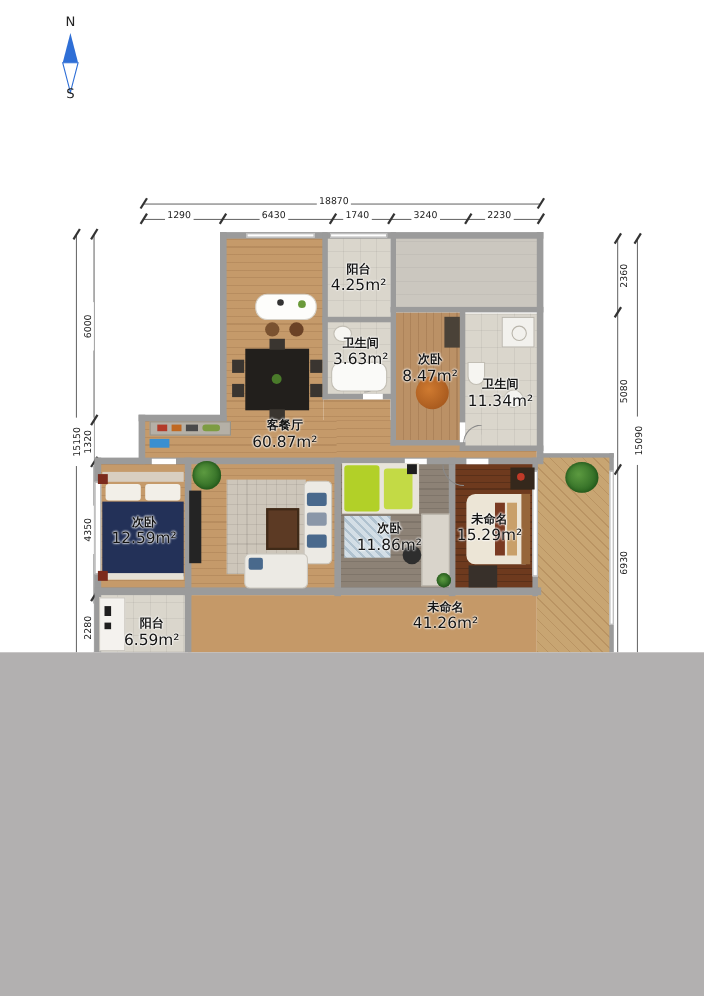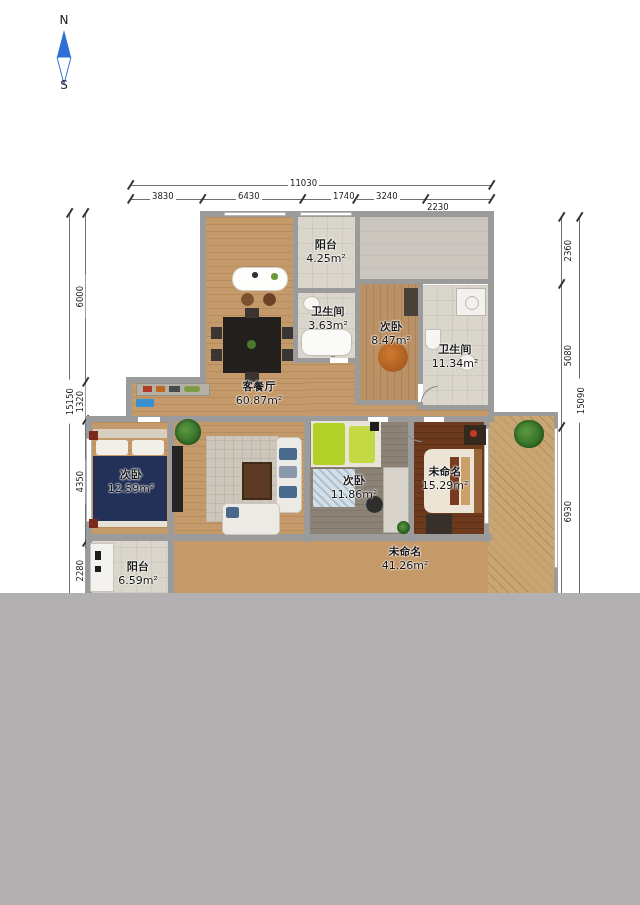--- a/index.html
+++ b/index.html
@@ -13,21 +13,21 @@
   .wood-h{background:#c59a6a;background-image:repeating-linear-gradient(0deg,rgba(90,50,20,.13) 0 1px,transparent 1px 7px);}
   .wood-v{background:#bb9166;background-image:repeating-linear-gradient(90deg,rgba(90,50,20,.15) 0 1px,transparent 1px 7px);}
   .tile{background:#dad6cc;background-image:repeating-linear-gradient(0deg,rgba(0,0,0,.05) 0 1px,transparent 1px 15px),repeating-linear-gradient(90deg,rgba(0,0,0,.05) 0 1px,transparent 1px 15px);}
   .graytile{background:#cbc7bf;background-image:repeating-linear-gradient(0deg,rgba(0,0,0,.04) 0 1px,transparent 1px 12px);}
   .graywood{background:#8d8276;background-image:repeating-linear-gradient(0deg,rgba(0,0,0,.10) 0 1px,transparent 1px 6px);}
   .darkwood{background:#6e3a1e;background-image:repeating-linear-gradient(0deg,rgba(0,0,0,.18) 0 1px,transparent 1px 6px);}
   .diag{background:#c8a572;background-image:repeating-linear-gradient(45deg,rgba(120,70,30,.18) 0 1px,transparent 1px 7px);}
   .rlabel{position:absolute;text-align:center;line-height:1.25;color:#141414;
           text-shadow:0 0 2px #fff,0 0 2px #fff,0 0 2px #fff;pointer-events:none;}
   .rname{font-size:11px;font-weight:bold;}
-  .rarea{font-size:11px;}
+  .rarea{font-size:14px;}
   .hline{position:absolute;height:1px;background:#6f6f6f;}
   .vline{position:absolute;width:1px;background:#6f6f6f;}
   .dimlab{position:absolute;font-size:8.5px;color:#222;background:#fff;padding:0 2px;line-height:1.1;white-space:nowrap;text-align:center;}
   .vlab{transform:rotate(-90deg);transform-origin:center center;}
   .tick{position:absolute;width:11px;height:1.5px;background:#333;transform:rotate(-58deg);}
   .circ{position:absolute;border-radius:50%;}
   .plant{position:absolute;border-radius:50%;background:radial-gradient(circle at 40% 40%,#5c9a40,#2f6a24 70%);box-shadow:inset 0 0 4px #1c4a16;}
   .arc{position:absolute;box-sizing:border-box;}
   .compass-n{position:absolute;font-size:12px;color:#222;}
   .graycover{position:absolute;background:#b2b0b0;}
@@ -39,27 +39,27 @@
 <div class="canvas">
 
   <div class="compass-n" style="left:56px;top:13px;width:16px;text-align:center;">N</div>
   <svg class="abs" style="left:49px;top:28px;" width="30" height="58">
     <polygon points="15,2 22,29 8,29" fill="#2f6fd6"></polygon>
     <polygon points="15,56 22,29 8,29" fill="#ffffff" stroke="#2f6fd6" stroke-width="1"></polygon>
   </svg>
   <div class="compass-n" style="left:56px;top:78px;width:16px;text-align:center;">S</div>
 
   <div class="hline" style="left:130px;top:185px;width:361px;"></div>
-  <div class="dimlab" style="left:288px;top:179px;">11030</div>
+  <div class="dimlab" style="left:288px;top:179px;">18870</div>
   <div class="hline" style="left:130px;top:199px;width:361px;"></div>
-  <div class="dimlab" style="left:150px;top:192px;">3830</div>
+  <div class="dimlab" style="left:150px;top:192px;">1290</div>
   <div class="dimlab" style="left:236px;top:192px;">6430</div>
-  <div class="dimlab" style="left:331px;top:192px;">1740</div>
+  <div class="dimlab" style="left:312px;top:192px;">1740</div>
   <div class="dimlab" style="left:374px;top:192px;">3240</div>
-  <div class="dimlab" style="left:425px;top:192px;margin-top:11px;">2230</div>
+  <div class="dimlab" style="left:441px;top:192px;">2230</div>
   <div class="tick" style="left:125px;top:184px;"></div>
   <div class="tick" style="left:486px;top:184px;"></div>
   <div class="tick" style="left:125px;top:198px;"></div>
   <div class="tick" style="left:197px;top:198px;"></div>
   <div class="tick" style="left:297px;top:198px;"></div>
   <div class="tick" style="left:350px;top:198px;"></div>
   <div class="tick" style="left:420px;top:198px;"></div>
   <div class="tick" style="left:486px;top:198px;"></div>
 
   <div class="vline" style="left:69px;top:213px;height:380px;"></div>

